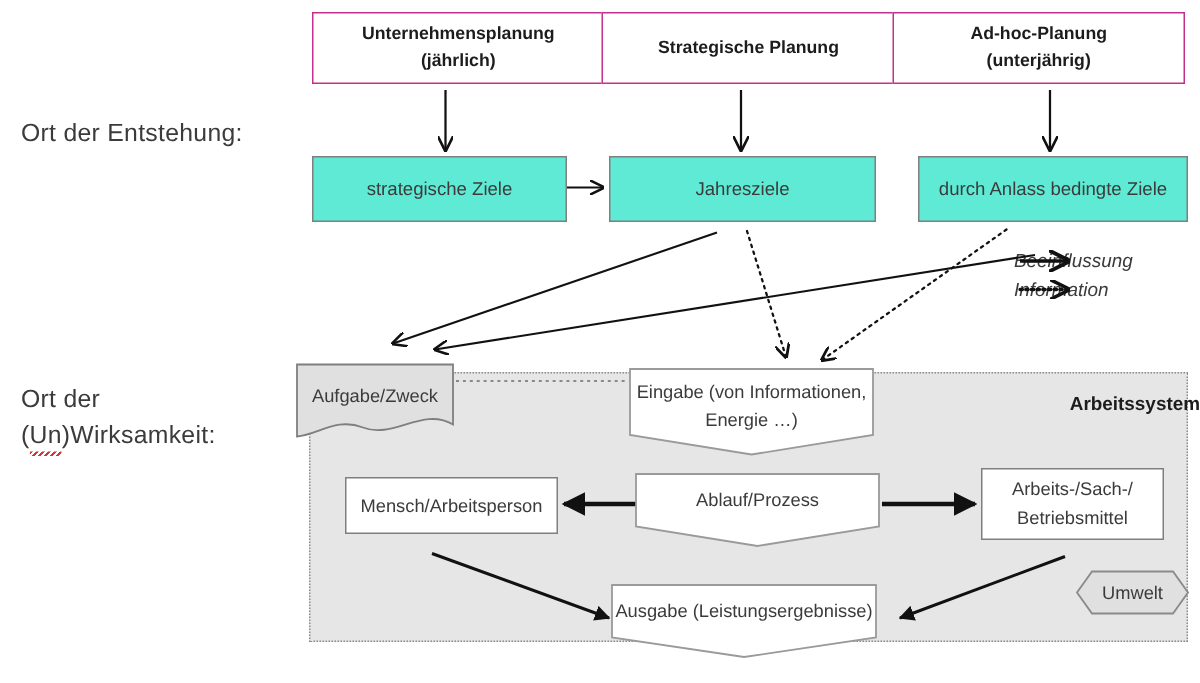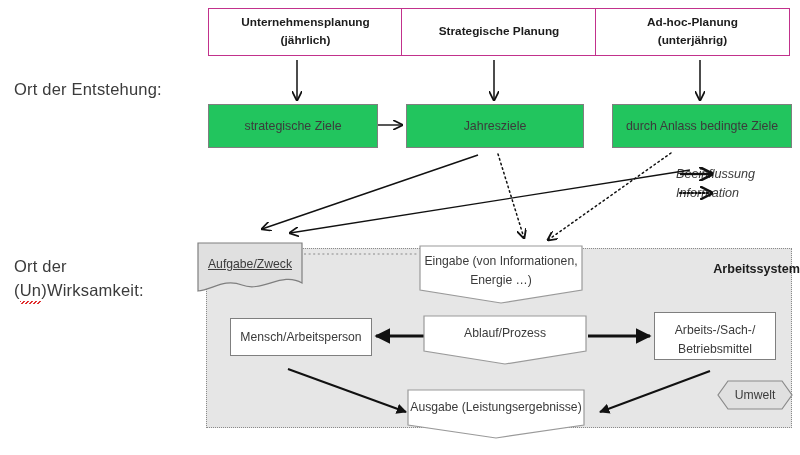--- a/index.html
+++ b/index.html
@@ -22,21 +22,21 @@
 
   
   .hdrstrip{position:absolute;left:208px;top:8px;width:582px;height:48px;display:flex;}
   .hdrcell{flex:1;border:1.6px solid #c2318c;background:#ffffff;
            display:flex;flex-direction:column;align-items:center;justify-content:center;
            font-size:11.8px;font-weight:bold;color:#1c1c1c;line-height:1.5;
            margin-left:-1.6px;}
   .hdrcell:first-child{margin-left:0;}
 
   
-  .goalbox{position:absolute;border:1.2px solid #7f7f7f;background:#22c55e;
+  .goalbox{position:absolute;border:1.2px solid #7f7f7f;background:#5eead4;
            display:flex;align-items:center;justify-content:center;
            font-size:12.4px;color:#3b3b3b;text-align:center;}
   #goal-strat{left:208px;top:104px;width:168px;height:42px;}
   #goal-jahr{left:406px;top:104px;width:176px;height:42px;}
   #goal-adhoc{left:612px;top:104px;width:178px;height:42px;}
 
   
   .legend{position:absolute;left:676px;top:165px;font-size:12.6px;font-style:italic;
           color:#3b3b3b;line-height:19px;}
   .legend div{height:19px;}
@@ -48,21 +48,21 @@
             color:#1c1c1c;}
 
   
   .node{position:absolute;display:flex;align-items:center;justify-content:center;
         text-align:center;font-size:12.2px;color:#3b3b3b;line-height:1.55;}
 
   
   .rect{background:#ffffff;border:1.2px solid #7f7f7f;}
 
   #box-mensch{left:230px;top:318px;width:140px;height:36px;}
-  #box-mittel{left:654px;top:312px;width:120px;height:46px;justify-content:flex-end;}
+  #box-mittel{left:654px;top:312px;width:120px;height:46px;}
 </style>
 </head>
 <body>
 
 <div class="canvas">
 
   <div class="rowlabel" id="lbl-entstehung">Ort der Entstehung:</div>
 
   <div class="rowlabel" id="lbl-wirksam">
     <span>Ort der</span><br>
@@ -139,21 +139,21 @@
 
     <path d="M420,246 L582,246 L582,290 L501,303 L420,290 Z" fill="#ffffff" stroke="#9a9a9a" stroke-width="1.2"></path>
 
     <path d="M424,316 L586,316 L586,351 L505,364 L424,351 Z" fill="#ffffff" stroke="#9a9a9a" stroke-width="1.2"></path>
 
     <path d="M408,390 L584,390 L584,425 L496,438 L408,425 Z" fill="#ffffff" stroke="#9a9a9a" stroke-width="1.2"></path>
 
     <path d="M728,381 L782,381 L792,395 L782,409 L728,409 L718,395 Z" fill="#e0e0e0" stroke="#8a8a8a" stroke-width="1.2"></path>
   </svg>
 
-  <div class="node" style="left:198px;top:248px;width:104px;height:32px;text-decoration:underline;">Aufgabe/Zweck</div>
+  <div class="node" style="left:198px;top:248px;width:104px;height:32px;">Aufgabe/Zweck</div>
 
   <div class="node" style="left:424px;top:316px;width:162px;height:35px;">Ablauf/Prozess</div>
 
   <div class="node" style="left:420px;top:250px;width:162px;height:42px;flex-direction:column;">
     <span>Eingabe (von Informationen,</span>
     <span>Energie …)</span>
   </div>
 
   <div class="node" style="left:408px;top:390px;width:176px;height:35px;">Ausgabe (Leistungsergebnisse)</div>
 

